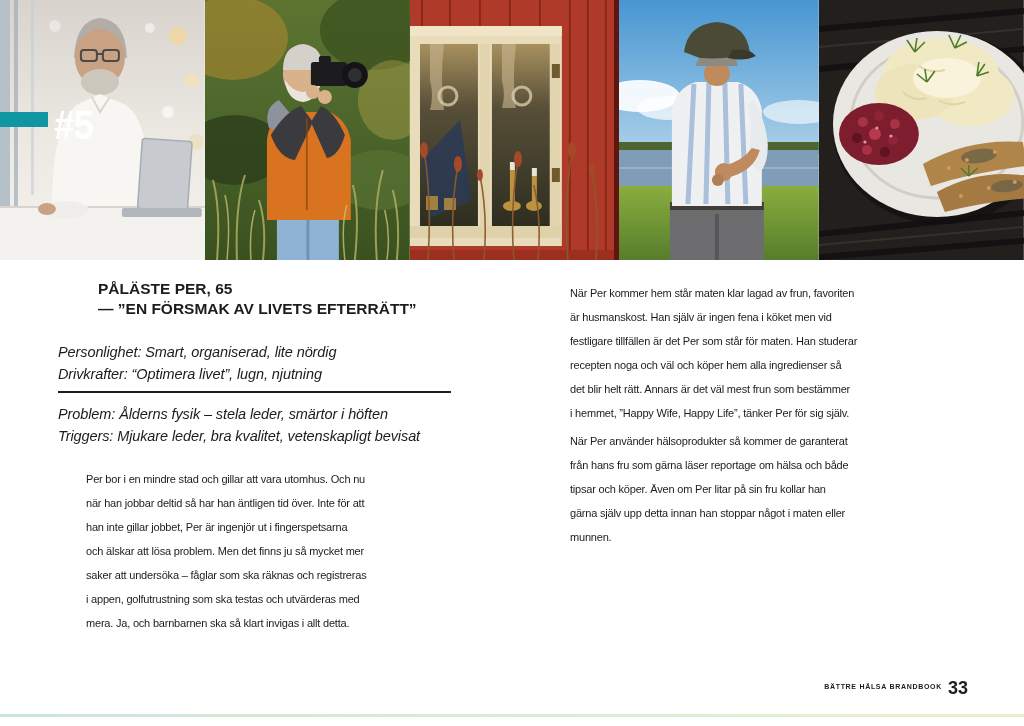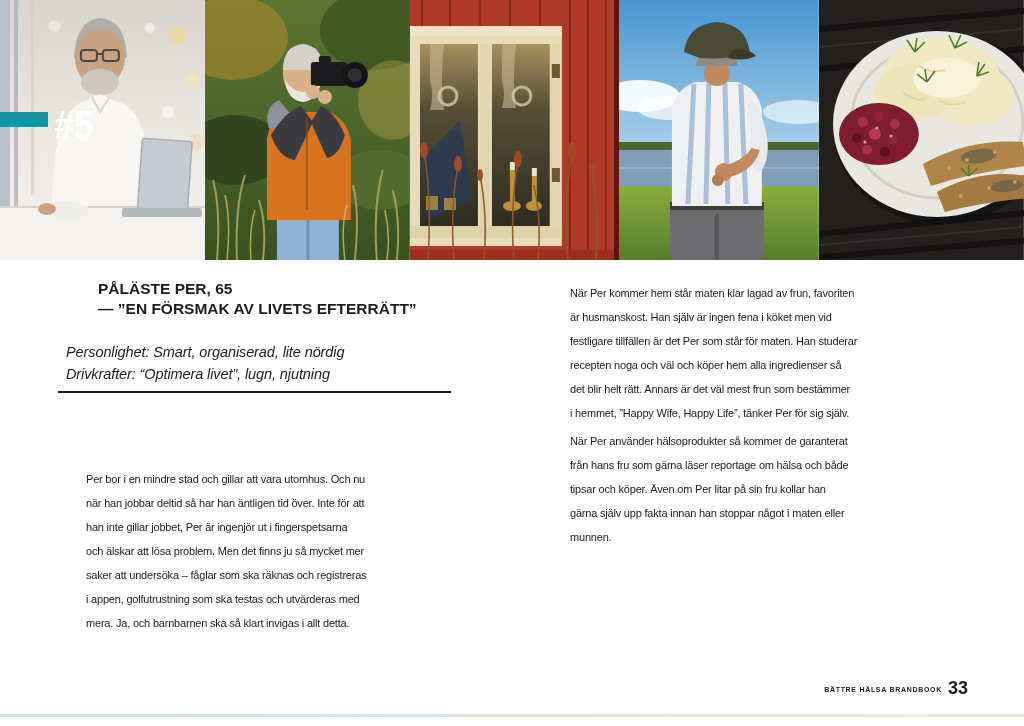--- a/index.html
+++ b/index.html
@@ -14,29 +14,29 @@
   .accent-bar{position:absolute;left:0;top:112px;width:48px;height:15px;background:#1095a2;}
   .badge{
     position:absolute;left:54px;top:103px;color:#ffffff;
     font-size:41px;font-weight:700;line-height:44px;letter-spacing:-1px;
     transform:scaleX(.9);transform-origin:left top;
   }
   
   .txt{white-space:pre-line;position:absolute;}
   .title{left:58px;top:279px;font-size:15.5px;font-weight:700;line-height:20px;letter-spacing:0;margin-left:40px;}
   .traits{font-style:italic;font-size:14.5px;line-height:22px;letter-spacing:-.1px;}
-  .traits1{left:58px;top:341px;margin-left:8px;}
+  .traits1{left:58px;top:341px;}
   .traits2{left:58px;top:403px;}
   .rule{position:absolute;left:58px;top:391px;width:393px;border-top:2px solid #1c1c1a;}
   .body{font-size:11px;line-height:24px;letter-spacing:-.2px;}
   .body-left{left:58px;top:467px;width:470px;margin-left:28px;}
   .para1{left:570px;top:281px;width:452px;}
   .para2{left:570px;top:429px;width:452px;}
   
-  .footer{position:absolute;right:56px;bottom:29px;display:flex;align-items:flex-end;gap:6px;}
+  .footer{position:absolute;right:56px;bottom:29px;display:flex;align-items:center;gap:6px;}
   .footer-label{font-size:7px;font-weight:700;letter-spacing:.7px;line-height:10px;padding-bottom:2px;}
   .footer-page{font-size:18px;font-weight:700;line-height:18px;}
   .bottom-line{position:absolute;left:0;right:0;bottom:9px;height:3px;
     background:linear-gradient(90deg,rgba(126,193,163,.40),rgba(196,219,134,.40));}
 </style>
 </head>
 <body>
 
 <div class="page">
 
@@ -315,40 +315,42 @@
   </div>
 
   <div class="txt title">PÅLÄSTE PER, 65
 — ”EN FÖRSMAK AV LIVETS EFTERRÄTT”</div>
 
   <div class="txt traits traits1">Personlighet: Smart, organiserad, lite nördig
 Drivkrafter: “Optimera livet”, lugn, njutning</div>
 
   <div class="rule"></div>
 
+  <div class="txt traits traits2">Problem: Ålderns fysik – stela leder, smärtor i höften
+Triggers: Mjukare leder, bra kvalitet, vetenskapligt bevisat</div>
 
   <div class="txt body body-left">Per bor i en mindre stad och gillar att vara utomhus. Och nu
 när han jobbar deltid så har han äntligen tid över. Inte för att
 han inte gillar jobbet, Per är ingenjör ut i fingerspetsarna
 och älskar att lösa problem. Men det finns ju så mycket mer
 saker att undersöka – fåglar som ska räknas och registreras
 i appen, golfutrustning som ska testas och utvärderas med
 mera. Ja, och barnbarnen ska så klart invigas i allt detta.</div>
 
   <div class="txt body para1">När Per kommer hem står maten klar lagad av frun, favoriten
 är husmanskost. Han själv är ingen fena i köket men vid
 festligare tillfällen är det Per som står för maten. Han studerar
 recepten noga och väl och köper hem alla ingredienser så
 det blir helt rätt. Annars är det väl mest frun som bestämmer
 i hemmet, ”Happy Wife, Happy Life”, tänker Per för sig själv.</div>
 
   <div class="txt body para2">När Per använder hälsoprodukter så kommer de garanterat
 från hans fru som gärna läser reportage om hälsa och både
 tipsar och köper. Även om Per litar på sin fru kollar han
-gärna själv upp fakta innan han stoppar något i maten eller
+gärna själv upp detta innan han stoppar något i maten eller
 munnen.</div>
 
   <div class="footer">
     <span class="footer-label">BÄTTRE HÄLSA BRANDBOOK</span>
     <span class="footer-page">33</span>
   </div>
 
   <div class="bottom-line"></div>
 </div>
 

